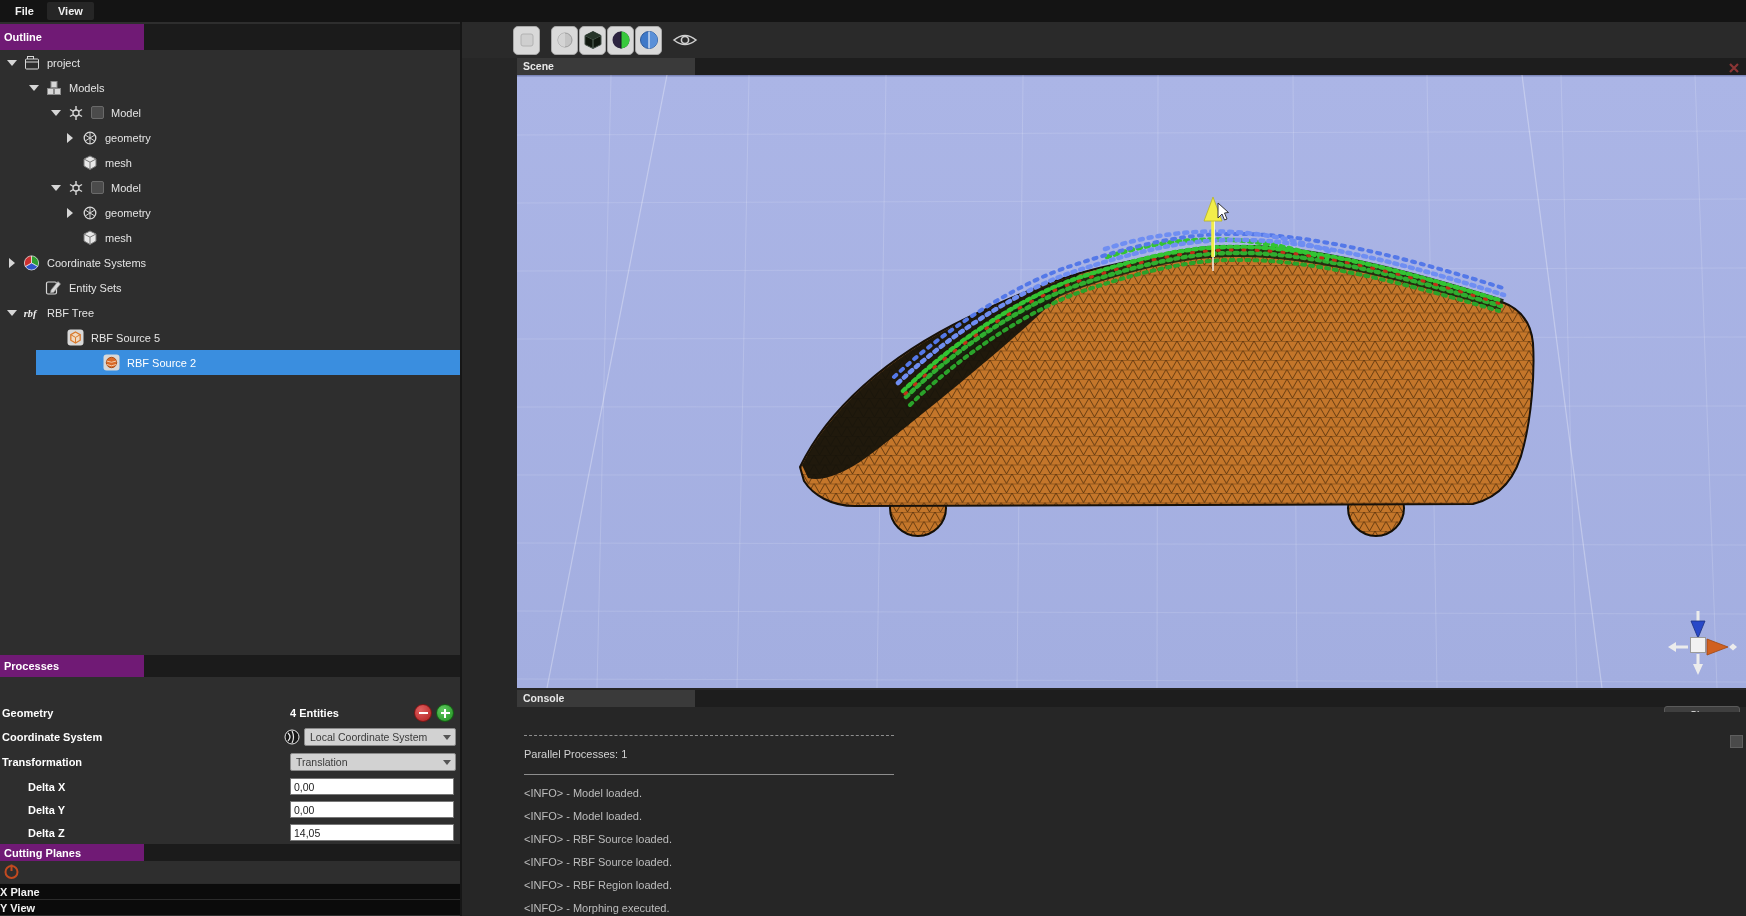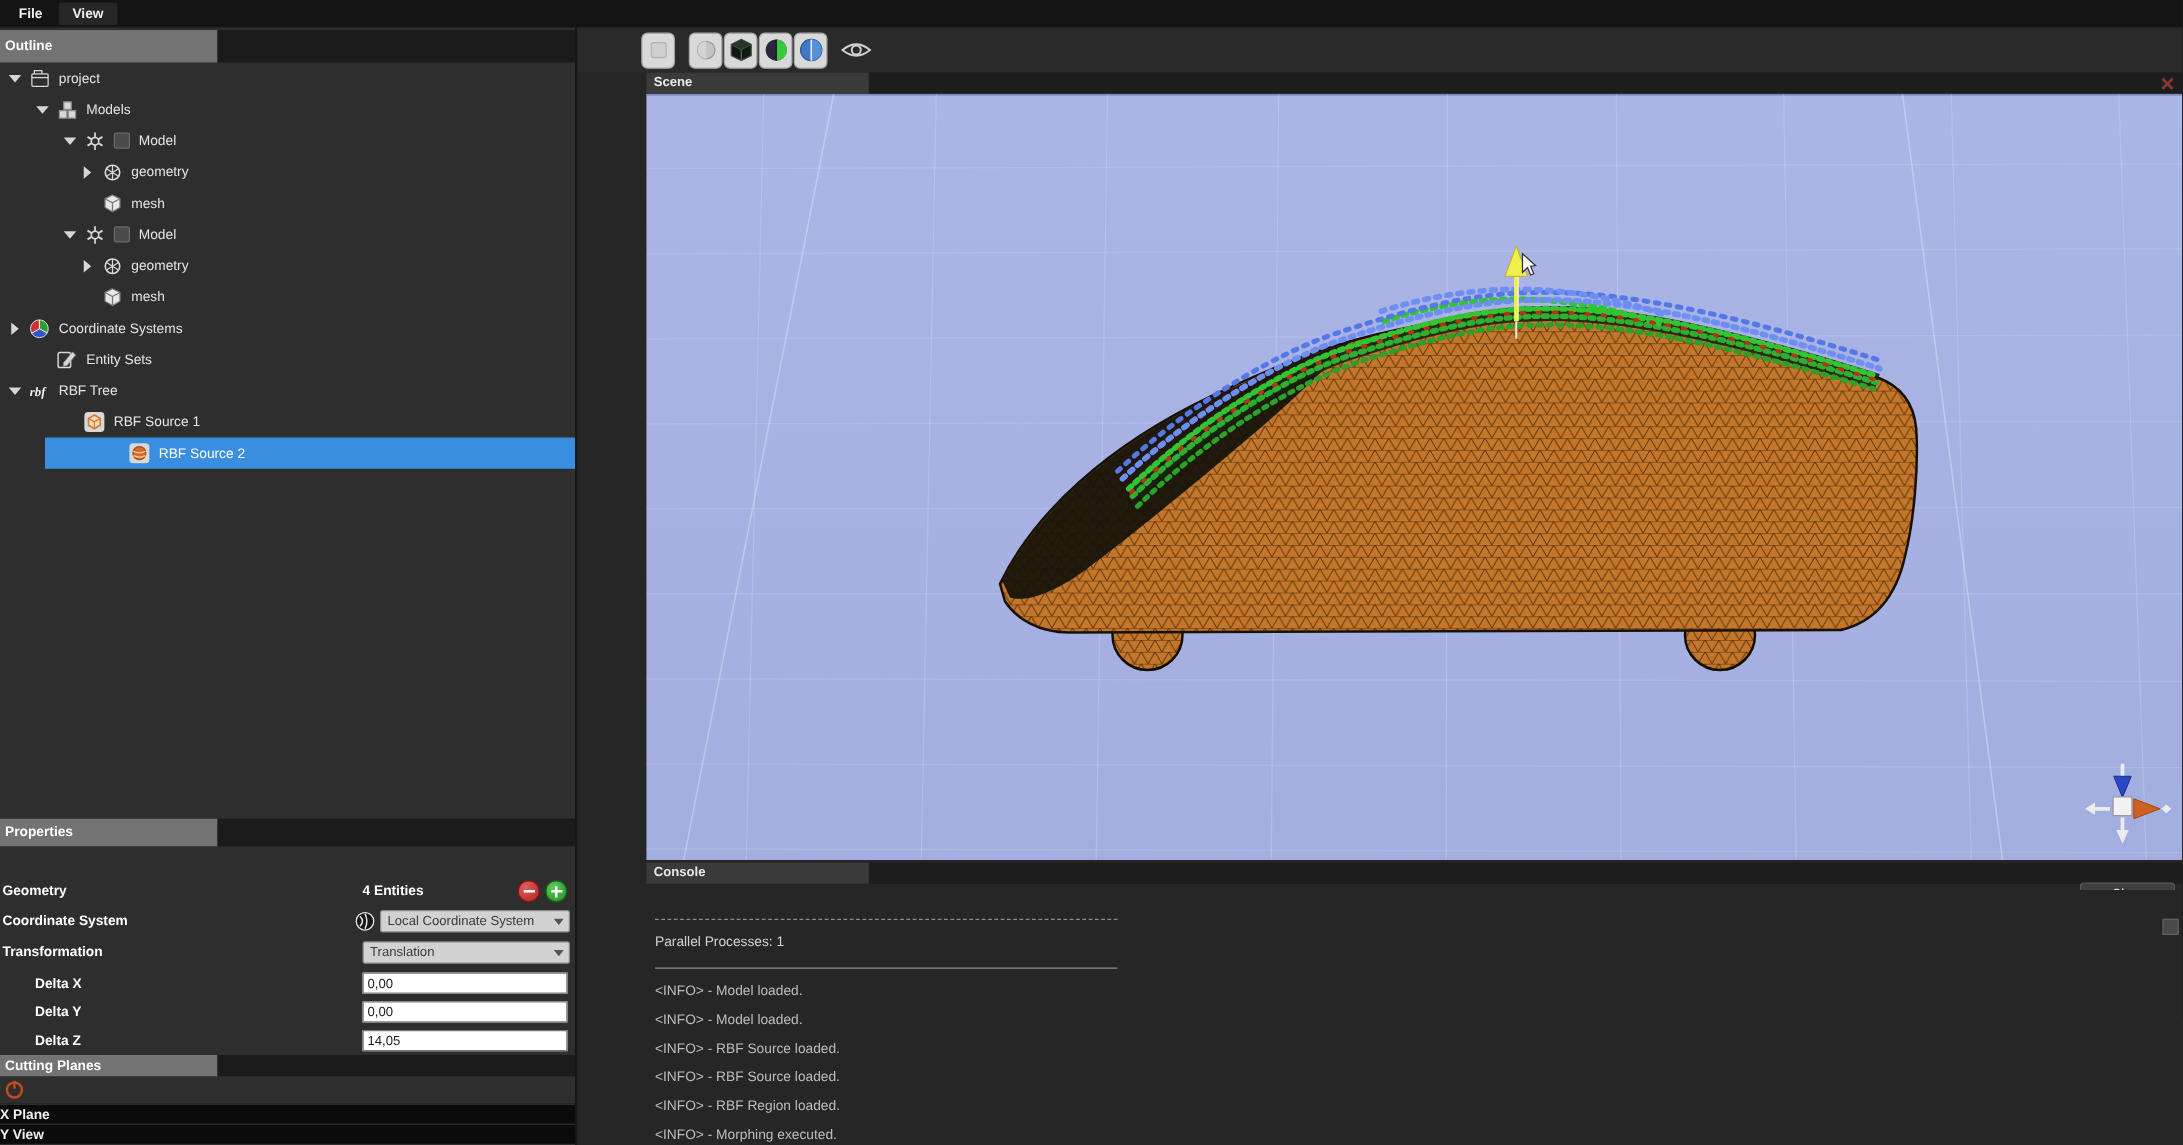--- a/index.html
+++ b/index.html
@@ -10,21 +10,21 @@
   
   .menubar{position:absolute;left:0;top:0;width:1746px;height:22px;background:#141414;
            display:flex;align-items:center;padding-left:4px;gap:2px;}
   .menu-item{color:#f0f0f0;font-size:11px;font-weight:bold;padding:3px 11px;border-radius:2px;}
   .menu-item.active{background:#262626;}
 
   
   .left-panel{position:absolute;left:0;top:22px;width:462px;height:894px;background:#2e2e2e;
               border-right:2px solid #161616;}
   .panel-header{position:absolute;left:0;width:460px;display:flex;}
-  .ph-tab{width:174px;background:#737373;color:#fff;font-weight:bold;font-size:11px;
+  .ph-tab{width:144px;background:#701a75;color:#fff;font-weight:bold;font-size:11px;
           display:flex;align-items:center;padding-left:4px;}
   .ph-rest{flex:1;background:#1b1b1b;}
   .hdr-outline{top:2px;height:26px;}
   .hdr-props{top:633px;height:22px;}
   .hdr-cut{top:822px;height:17px;}
 
   
   .tree{position:absolute;left:0;top:28px;width:460px;height:600px;overflow:hidden;}
   .tree-row{height:25px;display:flex;align-items:center;color:#e4e4e4;font-size:11px;}
   .tree-row.selected{background:#3a8edf;color:#fff;margin-left:36px;}
@@ -270,39 +270,39 @@
         <div class="tree-row d2 exp-none">
           <span class="exp"></span>
           <span class="ticon">
             <svg width="17" height="17" viewBox="0 0 17 17">
               <rect x="0.5" y="0.5" width="16" height="16" rx="3" fill="#d8d8d8"></rect>
               <path d="M8.5 3 L13.2 5.7 V11.2 L8.5 14 L3.8 11.2 V5.7 Z" fill="#f0d9c0" stroke="#d97a2e" stroke-width="1.3"></path>
               <path d="M3.8 5.7 L8.5 8.4 L13.2 5.7 M8.5 8.4 V14" stroke="#d97a2e" stroke-width="1" fill="none"></path>
             </svg>
           </span>
 
-          <span class="tlabel">RBF Source 1</span>
+          <span class="tlabel">RBF Source 5</span>
         </div>
 
         <div class="tree-row selected d2 exp-none">
           <span class="exp"></span>
           <span class="ticon">
             <svg width="17" height="17" viewBox="0 0 17 17">
               <rect x="0.5" y="0.5" width="16" height="16" rx="3" fill="#d8d8d8"></rect>
               <circle cx="8.5" cy="8.5" r="5.2" fill="#d96a28" stroke="#a84e18"></circle>
               <path d="M3.6 7 Q8.5 9.5 13.4 7 M3.6 10.5 Q8.5 13 13.4 10.5" stroke="#f3c9a6" stroke-width="1" fill="none"></path>
             </svg>
           </span>
 
           <span class="tlabel">RBF Source 2</span>
         </div>
       </div>
 
     <div class="panel-header hdr-props">
-      <div class="ph-tab">Properties</div>
+      <div class="ph-tab">Processes</div>
       <div class="ph-rest"></div>
     </div>
 
 
     <div class="prop-row" style="top:681px;">
       <span class="prop-label">Geometry</span>
       <span class="entities-val">4 Entities</span>
       <span class="circle-btn btn-minus">
           <span class="bar"></span>
         </span>

